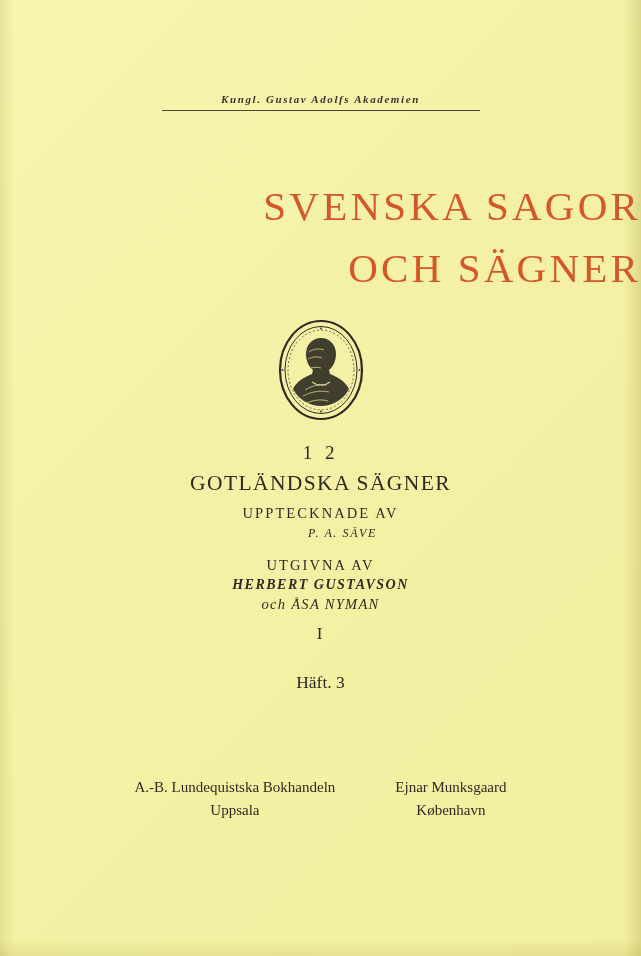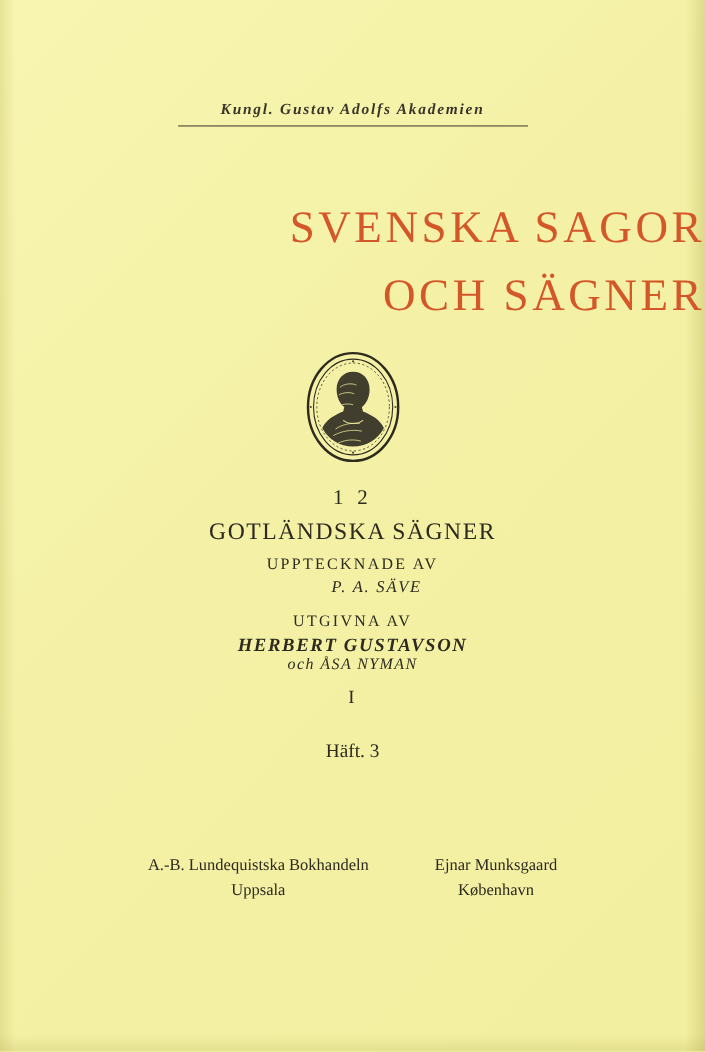--- a/index.html
+++ b/index.html
@@ -52,21 +52,21 @@
   }
 
   .academy {
     position: absolute;
     top: 93px;
     left: 0;
     right: 0;
     font-family: "Liberation Serif", serif;
     font-style: italic;
     font-weight: bold;
-    font-size: 14px;
+    font-size: 11px;
     letter-spacing: 1.6px;
     color: #3a3529;
     padding-bottom: 4px;
   }
   .academy .rule {
     display: block;
     width: 318px;
     height: 1px;
     background: #4a4434;
     margin: 5px auto 0 auto;
@@ -115,32 +115,32 @@
     left: 0; right: 0;
     font-size: 14.5px;
     letter-spacing: 2.1px;
     color: #2e2a20;
   }
   .rec-label { top: 505px; }
   .rec-name {
     position: absolute;
     top: 526px;
     left: 0; right: 0;
-    font-size: 15px;
+    font-size: 12px;
     font-style: italic;
     letter-spacing: 1.6px;
     color: #2e2a20;
     margin-left: 44px;
   }
   .ed-label { top: 557px; }
   .ed-name1 {
     position: absolute;
     top: 577px;
     left: 0; right: 0;
-    font-size: 17px;
+    font-size: 14px;
     font-style: italic;
     font-weight: bold;
     letter-spacing: 1.5px;
     color: #2e2a20;
   }
   .ed-name2 {
     position: absolute;
     top: 596px;
     left: 0; right: 0;
     font-size: 14.5px;

